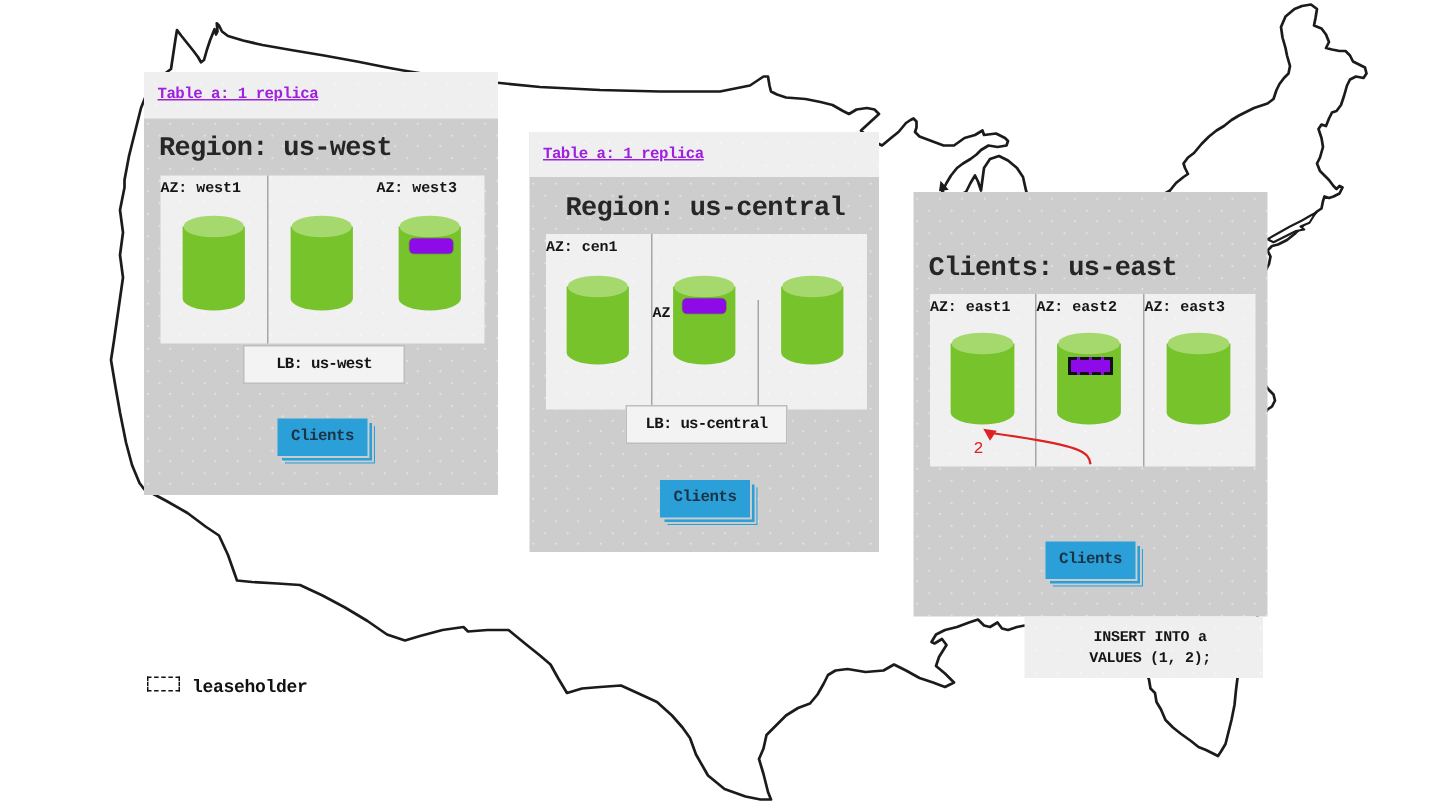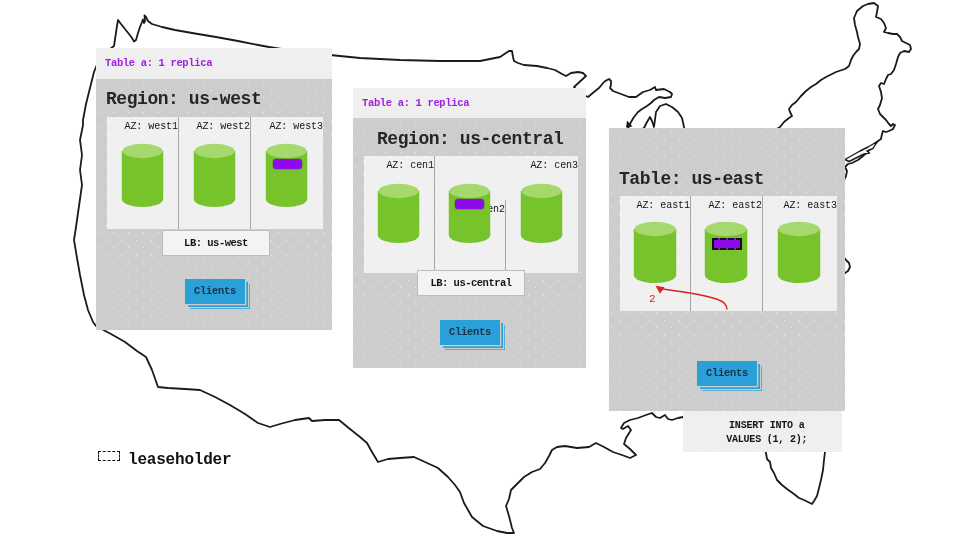--- a/index.html
+++ b/index.html
@@ -6,66 +6,63 @@
   body{width:960px;height:540px;position:relative;background:#ffffff;overflow:hidden;
        font-family:"Liberation Mono",monospace;}
   .abs{position:absolute;}
   .panel{position:absolute;background:#cdcdcd;
     background-image:radial-gradient(circle,rgba(255,255,255,.7) .55px,rgba(255,255,255,0) .7px),radial-gradient(circle,rgba(255,255,255,.7) .55px,rgba(255,255,255,0) .7px);
     background-size:15px 15px;background-position:3px 5px,10px 12px;}
   .hdr{position:absolute;left:0;top:0;right:0;background:#efefef;
     background-image:radial-gradient(circle,rgba(255,255,255,.75) .55px,rgba(255,255,255,0) .7px);
     background-size:15px 15px;
     color:#a020e0;font-size:10.5px;font-weight:bold;letter-spacing:-0.35px;}
-  .hdr span{position:absolute;left:9px;}
+  .hdr span{position:absolute;left:9px;text-decoration:underline;}
   .region{position:absolute;color:#262626;font-size:18px;letter-spacing:-0.45px;font-weight:bold;}
   .azbox{position:absolute;background:#f0f0f0;
     background-image:radial-gradient(circle,rgba(255,255,255,.75) .55px,rgba(255,255,255,0) .7px);
     background-size:15px 15px;background-position:6px 9px;}
   .azcol{position:absolute;top:0;bottom:0;border-right:1px solid #a6a6a6;}
-  .azlab{position:absolute;width:100%;text-align:right;color:#151515;font-size:10px;letter-spacing:-0.05px;font-weight:normal;}
+  .azlab{position:absolute;width:100%;text-align:left;color:#151515;font-size:10px;letter-spacing:-0.05px;font-weight:bold;}
   .lb{position:absolute;background:#f3f3f3;border:1px solid #bdbdbd;color:#151515;
       font-size:10.5px;letter-spacing:-0.5px;text-align:center;font-weight:bold;}
   .clients{position:absolute;width:60px;height:25px;padding-left:44px;}
   .clients .c{position:absolute;width:60px;height:25px;background:#2b9fd7;}
   .clients .c1{left:5px;top:5px;}
   .clients .c2{left:2.5px;top:2.5px;box-shadow:1.3px 1.3px 0 #cdcdcd;}
   .clients .c3{left:0;top:0;box-shadow:1.3px 1.3px 0 #cdcdcd;}
   .clients .txt{position:absolute;left:0;top:0;width:60px;height:25px;line-height:25px;text-align:center;
       color:#1b3347;font-size:10.5px;font-weight:bold;letter-spacing:-0.3px;}
   .bar{position:absolute;background:#8e0ae8;border-radius:3px;box-shadow:0 0 0 0.5px rgba(70,60,70,.45);}
   .bardash{position:absolute;background:#8e0ae8;border:2px dashed #111;}
   .insert{position:absolute;left:683px;top:411px;width:159px;height:41px;background:#efefef;
     background-image:radial-gradient(circle,rgba(255,255,255,.75) .55px,rgba(255,255,255,0) .7px);background-size:15px 15px;
     color:#151515;font-size:10px;letter-spacing:-0.2px;line-height:13.8px;font-weight:bold;padding-top:8px;padding-left:8.5px;box-sizing:border-box;text-align:center;}
   .legendbox{position:absolute;left:98px;top:451px;width:20px;height:8px;background:#fff;border:1.5px dashed #111;}
-  .legendtxt{position:absolute;left:128px;top:451px;color:#111;font-size:16px;letter-spacing:-0.2px;font-weight:bold;}
+  .legendtxt{position:absolute;left:128px;top:451px;color:#111;font-size:12px;letter-spacing:-0.2px;font-weight:bold;}
 </style>
 </head>
 <body>
 
 <svg class="abs" style="left:0;top:0;" width="960" height="540" viewBox="0 0 960 540">
   <g fill="none" stroke="#1b1b1b" stroke-width="1.8" stroke-linejoin="round" stroke-linecap="round">
   <path d="M83,120 L86,104 L90,88 L94,72 L98,62 L104,54 L110,49 L114,46 L115.5,36 L117,26 L118,20 L121,24 L125,29 L129,34 L132,38 L134,41.5 L136,40 L138,33 L140,27 L142,22 L143,19.5 L144,23 L145,21 L144.5,15.5 L146,17 L148,21 L152,24 L162,27 L175,30 L195,33.5 L216,37 L238,41 L258,45 L269,47 L300,52 L330,55 L360,58 L400,60 L440,61 L480,61 L500,57 L506,53 L509,51 L512,51 L513,57 L514,61 L518,63 L524,65 L537,66 L547,68 L555,70 L562,74 L566,76 L571,73 L578,72 L583,73 L586,76 L574,87 L580,93 L588,97 L594,92 L599,88 L604,82 L607,80 L609,79 L611,81 L611,85 L610,88 L613,91 L621,94 L629,97 L636,97 L643,92 L650,90 L655,87 L656,90 L664,89 L670,92 L672,94 L671,97 L665,98 L659,97 L654,100 L651,103 L647,106 L642,109 L638,112 L634,117 L631,122 L628,128 L632,130 L636,132 L640,130 L644,128 L647,122 L650,117 L652,121 L654,127 L656,112 L660,106 L666,104 L672,107 L678,112 L682,118 L684,127 L686,133 L700,136 L740,136 L775,130 L780,127 L784,122 L789,118 L792,116 L790,112 L789,109 L792,105 L796,102 L801,96 L806,91 L811,87 L816,84 L821,80 L826,77 L836,72 L845,69 L849,66 L851,60 L853,56 L856,52 L859,49 L860,44 L858,37 L857,32 L855,25 L854,18 L857,11 L863,6 L868,4 L874,3 L878,6 L877,12 L876,17 L881,19 L884,23 L886,28 L884,32 L888,33 L893,34 L897,34 L900,37 L902,41 L906,43 L910,45 L911,49 L909,52 L904,51 L900,53 L898,57 L896,64 L894,70 L891,74 L888,75 L886,79 L884,84 L881,83 L879,86 L881,92 L882,98 L880,105 L878,109 L880,114 L883,117 L886,120 L889,124 L891,126 L893,124 L895,125 L893,129 L889,131 L886,132 L883,131 L882,134 L881,139 L878,141 L875,144 L872,147 L868,151 L863,156 L858,160 L852,163 L848,164 L845,167 L847,171 L846,176 L843,182 L842,190 L842,200 L843,212 L843,224 L843,236 L843,248 L843,256 L846,260 L849,263 L850,267 L848,271 L845,273 L843,276 L842,282 L842,292 L842,310 L841,340 L840,370 L839,400 L838,415 L830,445 L825,452 L824,460 L823,470 L821,480 L819,488 L817,496 L814,501 L812,504 L808,502 L804,500 L799,498 L794,494 L787,489 L782,485 L777,480 L774,473 L771,468 L770,462 L767,459 L766,453 L765,450 L757,442 L744,433 L725,426 L702,420 L683,417 L678,418 L672,420 L668,419 L665,415 L660,418 L656,417 L652,413 L646,415 L638,418 L630,420 L624,423 L621,428 L623,429 L628,426 L631,430 L626,438 L624,444 L630,449 L636,455 L630,458 L622,455 L613,452 L604,447 L596,443 L589,447 L577,448 L565,446 L557,447 L552,450 L549,456 L545,463 L540,469 L532,472 L524,477 L517,484 L511,490 L509,499 L506,506 L509,516 L512,528 L514,533 L507,533 L497,531 L483,526 L472,517 L464,503 L460,492 L455,485 L448,477 L438,468 L425,462 L414,457 L400,458 L388,459 L378,462 L372,452 L367,443 L360,437 L350,429 L339,420 L325,420 L312,421 L309,418 L295,420 L280,424 L270,427 L258,423 L245,414 L230,405 L215,397 L200,390 L185,389 L168,388 L158,387 L152,370 L146,357 L137,351 L125,342 L111,334 L96,326 L93,322 L88,310 L84,295 L80,275 L77,258 L74,240 L76,227 L78,213 L80,199 L82,185 L80,170 L82,155 L80,140 L83,125 Z"></path>
   <path d="M845,159.5 L852,155.5 L860,151 L868,147 L874,143.5 L877,142 L873,148.5 L867,151 L869.5,153 L864,154 L856,158 L849,161.5 Z" fill="#ffffff" stroke-width="1.4"></path>
   <path d="M627,120.5 L632.5,126.5 L626,127.5 Z" fill="#1b1b1b" stroke="none"></path>
   </g>
 </svg>
 
 <div class="panel" style="left:96px;top:48px;width:236px;height:282px;">
   <div class="hdr" style="height:31px;">
       <span style="top:9px;">Table a: 1 replica</span>
     </div>
   <div class="region" style="left:10px;top:41px;">Region: us-west</div>
   <div class="azbox" style="left:11px;top:69px;width:216px;height:112px;">
     <div class="azcol" style="left:0;width:71px;">
         <div class="azlab" style="top:4px;">AZ: west1</div>
-      </div>
-    <div class="azcol" style="left:72px;width:71px;">
-        <div class="azlab" style="top:4px;">AZ: west2</div>
       </div>
     <div class="azcol" style="left:144px;width:72px;border-right:none;">
         <div class="azlab" style="top:4px;">AZ: west3</div>
       </div>
   </div>
   <div class="lb" style="left:66px;top:182px;width:106px;height:24px;line-height:24px;">LB: us-west</div>
   <div class="clients" style="left:89px;top:231px;">
     <div class="c c1"></div>
       <div class="c c2"></div>
       <div class="c c3"></div>
@@ -78,35 +75,32 @@
       <span style="top:9px;">Table a: 1 replica</span>
     </div>
   <div class="region" style="left:24px;top:41px;">Region: us-central</div>
   <div class="azbox" style="left:11px;top:68px;width:214px;height:117px;">
     <div class="azcol" style="left:0;width:70px;">
         <div class="azlab" style="top:4px;">AZ: cen1</div>
       </div>
     <div class="azcol" style="left:71px;width:70px;margin-top:44px;">
         <div class="azlab" style="top:4px;">AZ: cen2</div>
       </div>
-    <div class="azcol" style="left:142px;width:72px;border-right:none;">
-        <div class="azlab" style="top:4px;">AZ: cen3</div>
-      </div>
   </div>
   <div class="lb" style="left:64px;top:182px;width:106px;height:24px;line-height:24px;">LB: us-central</div>
   <div class="clients" style="left:87px;top:232px;">
     <div class="c c1"></div>
       <div class="c c2"></div>
       <div class="c c3"></div>
     <div class="txt">Clients</div>
   </div>
 </div>
 
 <div class="panel" style="left:609px;top:128px;width:236px;height:283px;">
-  <div class="region" style="left:10px;top:41px;">Table: us-east</div>
+  <div class="region" style="left:10px;top:41px;">Clients: us-east</div>
   <div class="azbox" style="left:11px;top:68px;width:217px;height:115px;">
     <div class="azcol" style="left:0;width:70px;">
         <div class="azlab" style="top:4px;">AZ: east1</div>
       </div>
     <div class="azcol" style="left:71px;width:71px;">
         <div class="azlab" style="top:4px;">AZ: east2</div>
       </div>
     <div class="azcol" style="left:143px;width:74px;border-right:none;">
         <div class="azlab" style="top:4px;">AZ: east3</div>
       </div>

